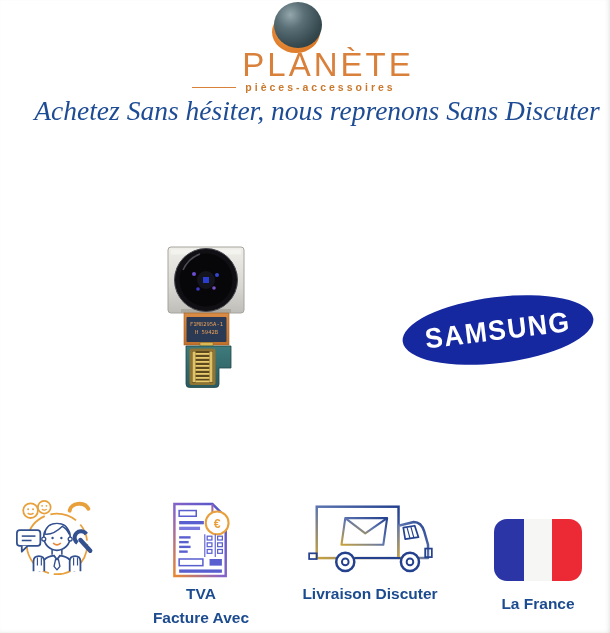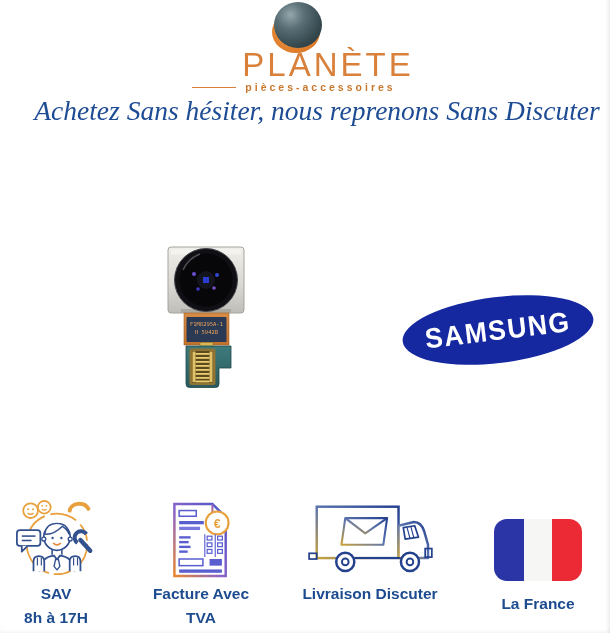--- a/index.html
+++ b/index.html
@@ -146,24 +146,20 @@
           <circle cx="59.5" cy="45" r="2" fill="#fff" stroke="#33508f" stroke-width="1.4"></circle>
           <path d="M41,56 v5 M51,56 v5" stroke="#33508f" stroke-width="1.6"></path>
           <path d="M28,78 q2,-15 15,-16 l3,4 l3,-4 q13,1 15,16" fill="none" stroke="#33508f" stroke-width="1.8"></path>
           <path d="M44.5,66 h3 l1.5,7 l-3,3.5 l-3,-3.5 z" fill="#fff" stroke="#33508f" stroke-width="1.4" stroke-linejoin="round"></path>
           <path d="M22,78 v-10 q0,-5.5 5.5,-5.5 q5.5,0 5.5,5.5 v10" fill="#fff" stroke="#33508f" stroke-width="1.8"></path>
           <path d="M26,64 v8 M30,64 v8" stroke="#33508f" stroke-width="1.2"></path>
           <path d="M59,78 v-10 q0,-5.5 5.5,-5.5 q5.5,0 5.5,5.5 v10" fill="#fff" stroke="#33508f" stroke-width="1.8"></path>
           <path d="M63,64 v8 M67,64 v8" stroke="#33508f" stroke-width="1.2"></path>
         </svg>
       </div>
-      <div class="feature-label">
-        <div>SAV</div>
-        <div>8h à 17H</div>
-      </div>
     </div>
 
     <div class="feature-col col-2">
       <div class="icon-box">
         <svg width="76" height="84" viewBox="0 0 80 88">
           <defs>
             <linearGradient id="invG" x1="0" y1="1" x2="1" y2="0">
               <stop offset="0" stop-color="#e8872f"></stop>
                 <stop offset="0.45" stop-color="#8a63c8"></stop>
                 <stop offset="1" stop-color="#4a54c8"></stop>
@@ -191,22 +187,22 @@
               <rect x="57.5" y="47" width="5" height="4"></rect>
             <rect x="46.5" y="54" width="5" height="4"></rect>
               <rect x="57.5" y="54" width="5" height="4"></rect>
           </g>
           <rect x="17" y="64" width="25" height="7" fill="none" stroke="#5a5fd0" stroke-width="1.6"></rect>
           <rect x="49" y="64" width="13" height="7" fill="#5a5fd0"></rect>
           <rect x="17" y="75" width="45" height="3.5" fill="#5a5fd0"></rect>
         </svg>
       </div>
       <div class="feature-label">
+        <div>TVA</div>
         <div>Facture Avec</div>
-        <div>TVA</div>
       </div>
     </div>
 
     <div class="feature-col col-3">
       <div class="icon-box">
         <svg width="126" height="78" viewBox="0 0 132 82">
           <defs>
             <linearGradient id="trkG" x1="0" y1="1" x2="1" y2="0">
               <stop offset="0" stop-color="#c9a23c"></stop>
                 <stop offset="0.5" stop-color="#5b74b0"></stop>

